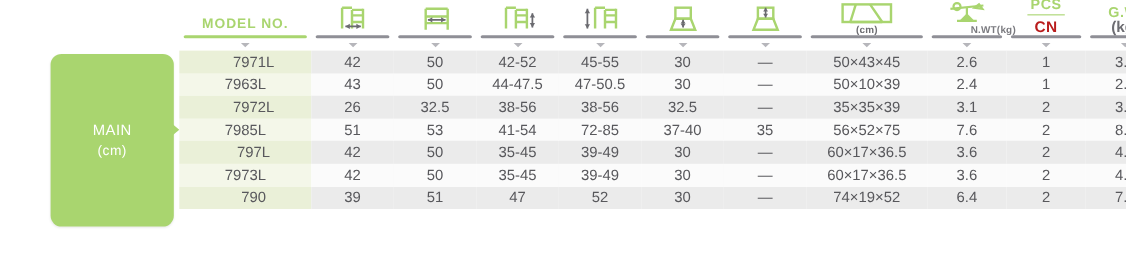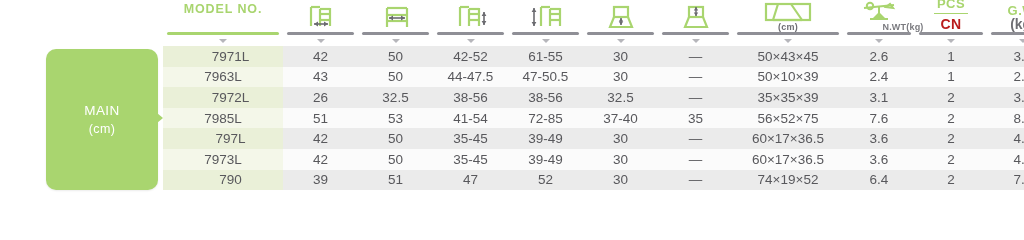--- a/index.html
+++ b/index.html
@@ -6,21 +6,21 @@
   body{
     width:1024px;height:229px;
     background:#ffffff;
     font-family:"Liberation Sans", sans-serif;
     overflow:hidden;
   }
   .sheet{position:relative;width:1024px;height:229px;}
 
   
   .panel{
-    position:absolute;left:46px;top:49px;width:112px;height:141px;
+    position:absolute;left:46px;top:49px;width:112px;height:157px;
     background:#a9d56f;border-radius:10px;
     display:flex;align-items:center;justify-content:center;
     box-shadow:0 1px 2px rgba(0,0,0,.08);
   }
   .panel-txt{
     color:#ffffff;text-align:center;line-height:18px;
     font-size:13.5px;letter-spacing:.4px;
   }
   .panel-txt .unit{font-size:12.5px;}
   .panel-arrow{
@@ -45,21 +45,21 @@
   thead th{
     padding:0;vertical-align:bottom;background:#ffffff;
     font-weight:bold;
   }
   .hcell{
     height:32px;display:flex;flex-direction:column;
     align-items:center;justify-content:flex-end;
   }
   .hlabel{
     color:#a9d56f;font-size:12.5px;letter-spacing:.9px;
-    padding-bottom:16px;white-space:nowrap;
+    padding-bottom:4px;white-space:nowrap;
   }
   .hrule{height:3px;background:#8f8f96;border-radius:2px;margin:0 4px;}
   .hrule.green{background:#a9d56f;}
   .hcaret{
     height:11px;display:flex;align-items:center;justify-content:center;
     background:#ffffff;
   }
   .caret{
     width:0;height:0;border-left:4px solid transparent;
     border-right:4px solid transparent;border-top:4px solid #b6b6bb;
@@ -345,21 +345,21 @@
         </th>
       </tr>
     </thead>
 
     <tbody id="tbody">
         <tr class="odd">
           <td class="model">7971L</td>
           <td>42</td>
           <td>50</td>
           <td>42-52</td>
-          <td>61-55</td>
+          <td>45-55</td>
           <td>30</td>
           <td>—</td>
           <td>50×43×45</td>
           <td>2.6</td>
           <td>1</td>
           <td>3.7</td>
         </tr>
         <tr class="even">
           <td class="model">7963L</td>
           <td>43</td>

